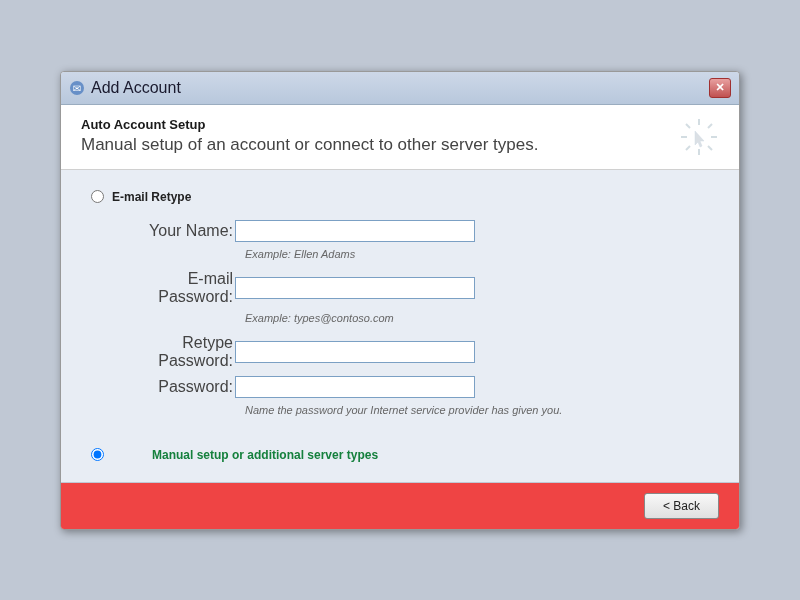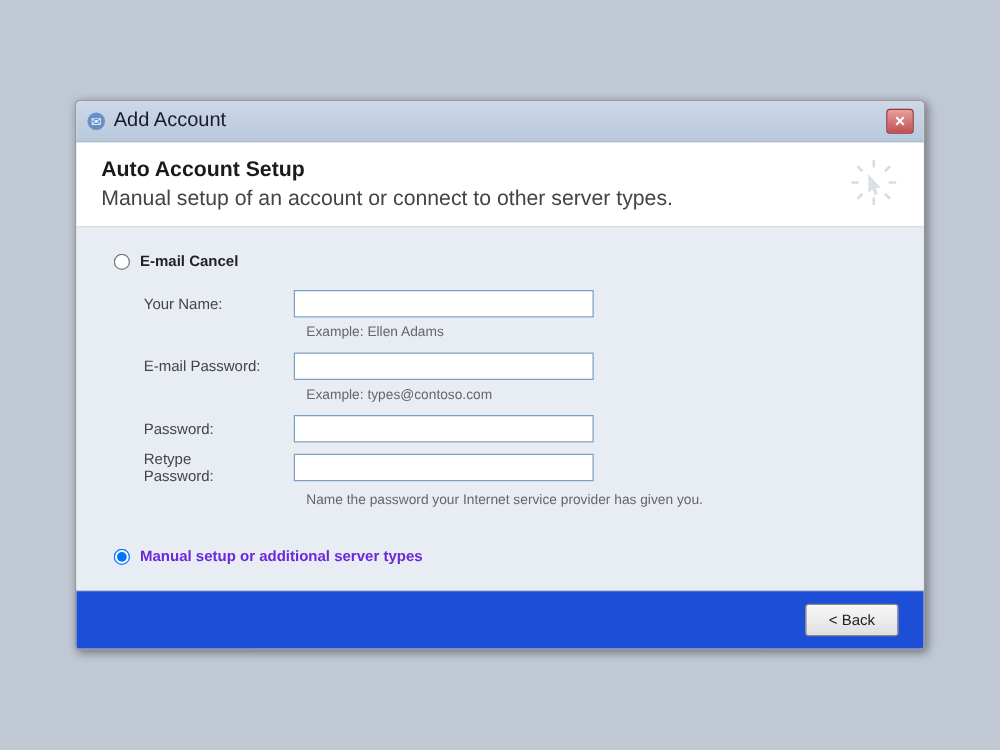--- a/index.html
+++ b/index.html
@@ -68,21 +68,21 @@
     .header-section {
       background: white;
       padding: 12px 20px 12px 20px;
       border-bottom: 1px solid #d0d0d0;
       display: flex;
       align-items: flex-start;
       justify-content: space-between;
     }
 
     .header-text h2 {
-      font-size: 17px;
+      font-size: 13px;
       font-weight: bold;
       color: #1a1a1a;
       margin-bottom: 3px;
     }
 
     .header-text p {
       font-size: 17px;
       color: #444;
     }
 
@@ -126,23 +126,23 @@
     }
 
     .form-row {
       display: flex;
       align-items: center;
       margin-bottom: 6px;
     }
 
     .form-label {
       width: 120px;
-      text-align: left;
-      padding-right: 24px;
-      font-size: 12px;
+      text-align: right;
+      padding-right: 2px;
+      font-size: 16px;
       color: #444;
     }
 
     .form-input {
       width: 240px;
       height: 22px;
       border: 1px solid #7ba0c4;
       background: white;
       padding: 2px 4px;
       font-size: 12px;
@@ -154,43 +154,45 @@
       margin-bottom: 10px;
     }
 
     .form-hint-spacer {
       width: 130px;
     }
 
     .form-hint-text {
       font-size: 11px;
       color: #666;
+      font-style: italic;
     }
 
     .bottom-option {
       display: flex;
       align-items: center;
       gap: 8px;
       margin-top: 12px;
     }
 
     .bottom-option input[type="radio"] {
       margin: 0;
       cursor: pointer;
     }
 
     .bottom-option label {
       font-size: 12px;
       font-weight: bold;
-      color: #6d28d9;
-      cursor: pointer;
+      color: #15803d;
+      cursor: pointer;
+      margin-left: 40px;
     }
 
     .footer {
-      background: #1d4ed8;
+      background: #ef4444;
       border-top: 1px solid #c0c8d4;
       padding: 10px 20px;
       display: flex;
       justify-content: flex-end;
       gap: 22px;
     }
 
     .btn {
       min-width: 75px;
       height: 26px;
@@ -244,21 +246,21 @@
 
         <polygon points="16,14 16,28 19,25 21,30 23,29 21,24 25,24" fill="#8899aa" stroke="#6688aa" stroke-width="0.5"></polygon>
       </svg>
     </div>
   </div>
 
   <div class="content">
 
     <div class="section-option">
       <input type="radio" name="account-type" id="email-radio" value="email" style="">
-      <label for="email-radio">E-mail Cancel</label>
+      <label for="email-radio">E-mail Retype</label>
     </div>
 
     <div class="form-area">
       <div class="form-row">
         <span class="form-label">Your Name:</span>
         <input type="text" class="form-input" style="">
       </div>
       <div class="form-hint">
         <span class="form-hint-spacer"></span>
         <span class="form-hint-text">Example: Ellen Adams</span>
@@ -267,25 +269,25 @@
       <div class="form-row">
         <span class="form-label">E-mail Password:</span>
         <input type="text" class="form-input" style="">
       </div>
       <div class="form-hint">
         <span class="form-hint-spacer"></span>
         <span class="form-hint-text">Example: types@contoso.com</span>
       </div>
 
       <div class="form-row">
+        <span class="form-label">Retype Password:</span>
+        <input type="password" class="form-input" style="">
+      </div>
+      <div class="form-row">
         <span class="form-label">Password:</span>
-        <input type="password" class="form-input" style="">
-      </div>
-      <div class="form-row">
-        <span class="form-label">Retype Password:</span>
         <input type="password" class="form-input" style="">
       </div>
       <div class="form-hint">
         <span class="form-hint-spacer"></span>
         <span class="form-hint-text">Name the password your Internet service provider has given you.</span>
       </div>
     </div>
 
     <div class="bottom-option">
       <input type="radio" name="account-type" id="manual-radio" value="manual" checked="" style="">

